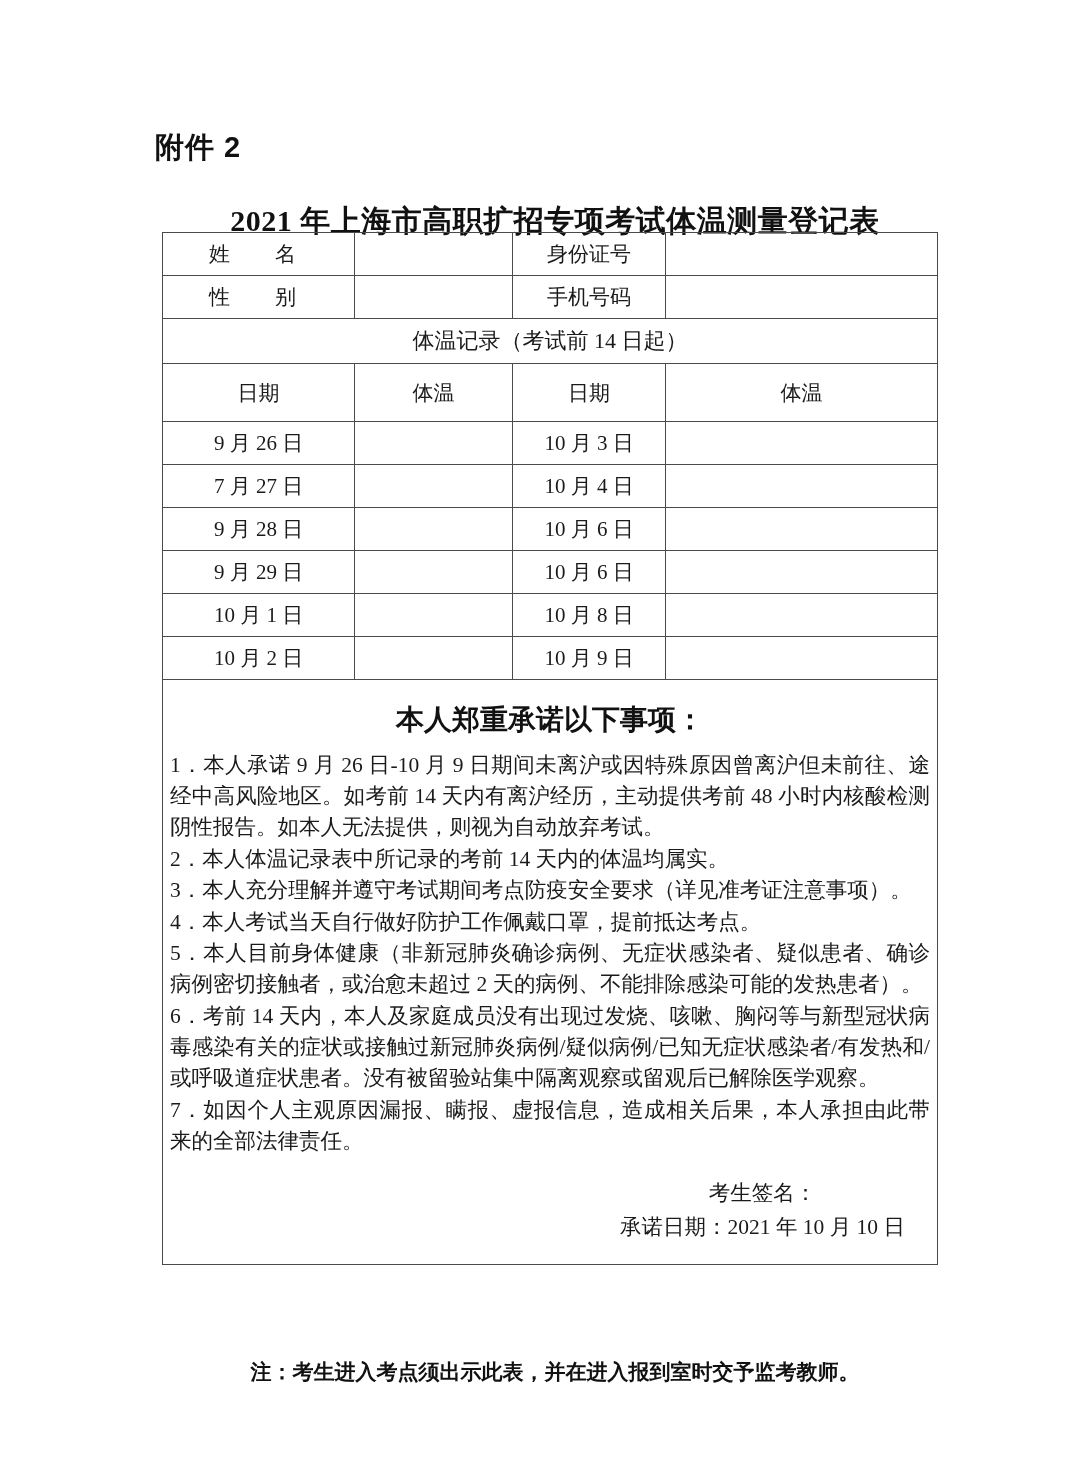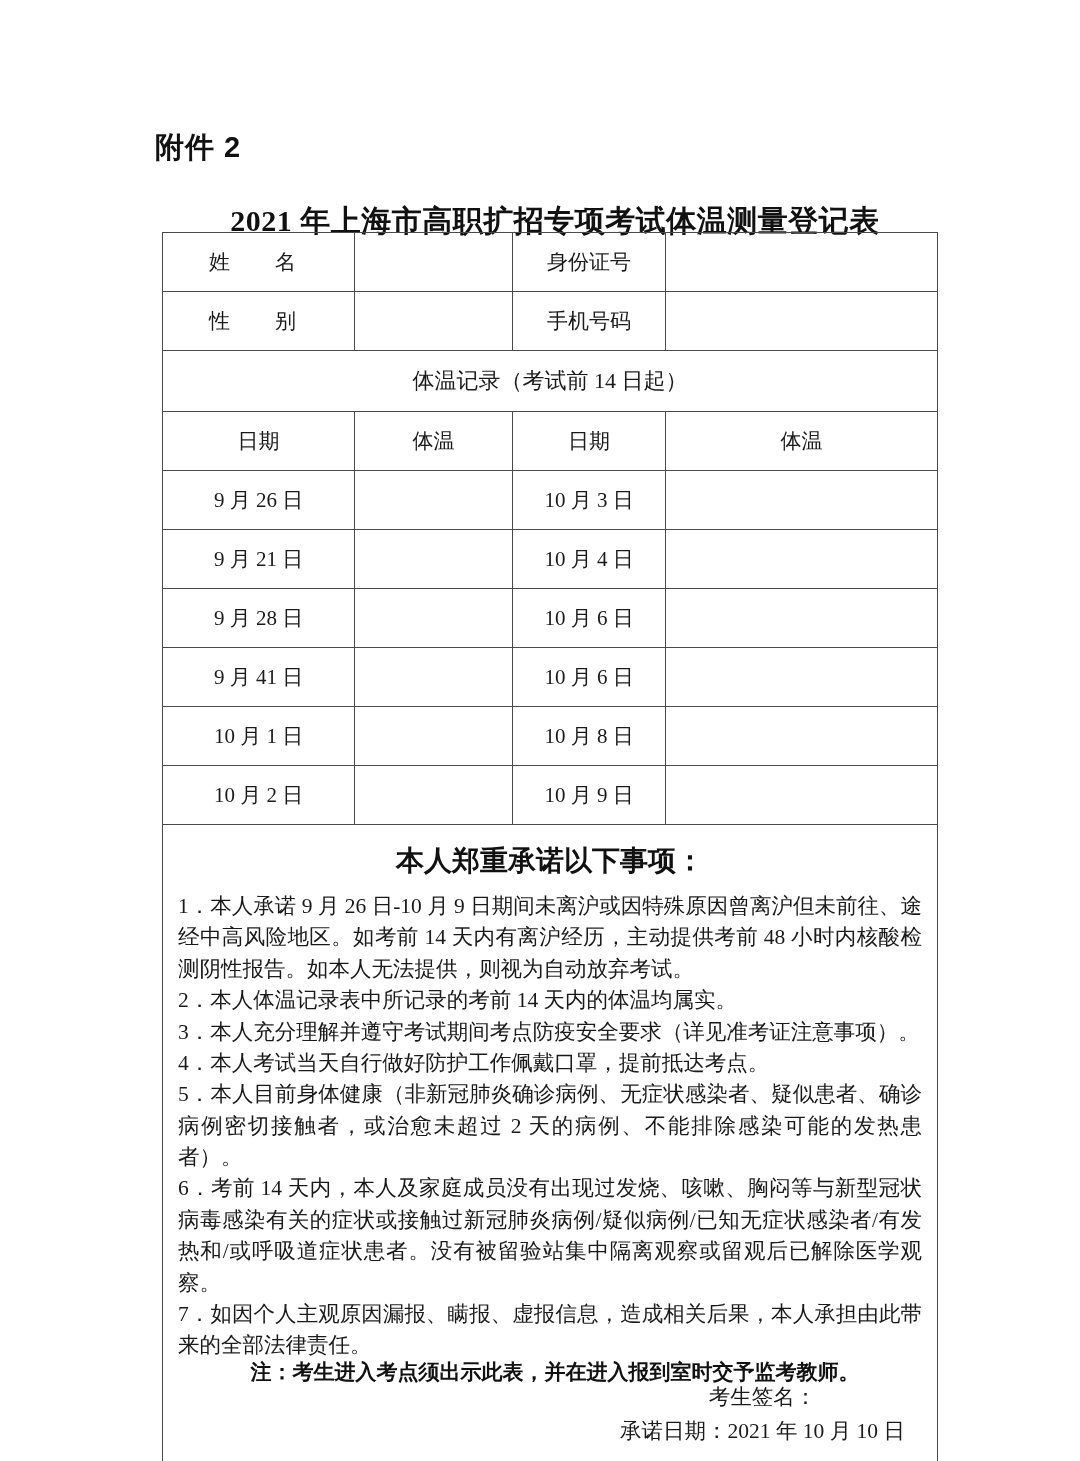--- a/index.html
+++ b/index.html
@@ -57,21 +57,21 @@
     left: 162px;
     top: 232px;
     width: 775px;
     border-collapse: collapse;
     table-layout: fixed;
     font-size: 21px;
     color: #1a1a1a;
   }
   .form-table td {
     border: 1px solid #4a4a4a;
-    padding: 15px;
+    padding: 7px;
     text-align: center;
     vertical-align: middle;
     font-family: "Liberation Serif", "DejaVu Serif", serif;
   }
   .form-table .r-label {
     height: 40px;
   }
   .form-table .r-section {
     height: 44px;
     font-size: 22px;
@@ -183,33 +183,33 @@
         <td>体温</td>
       </tr>
 
       <tr class="r-data">
         <td>9 月 26 日</td>
         <td class="blank-cell"></td>
         <td>10 月 3 日</td>
         <td class="blank-cell"></td>
       </tr>
       <tr class="r-data">
-        <td>9 月 21 日</td>
+        <td>7 月 27 日</td>
         <td class="blank-cell"></td>
         <td>10 月 4 日</td>
         <td class="blank-cell"></td>
       </tr>
       <tr class="r-data">
         <td>9 月 28 日</td>
         <td class="blank-cell"></td>
         <td>10 月 6 日</td>
         <td class="blank-cell"></td>
       </tr>
       <tr class="r-data">
-        <td>9 月 41 日</td>
+        <td>9 月 29 日</td>
         <td class="blank-cell"></td>
         <td>10 月 6 日</td>
         <td class="blank-cell"></td>
       </tr>
       <tr class="r-data">
         <td>10 月 1 日</td>
         <td class="blank-cell"></td>
         <td>10 月 8 日</td>
         <td class="blank-cell"></td>
       </tr>

